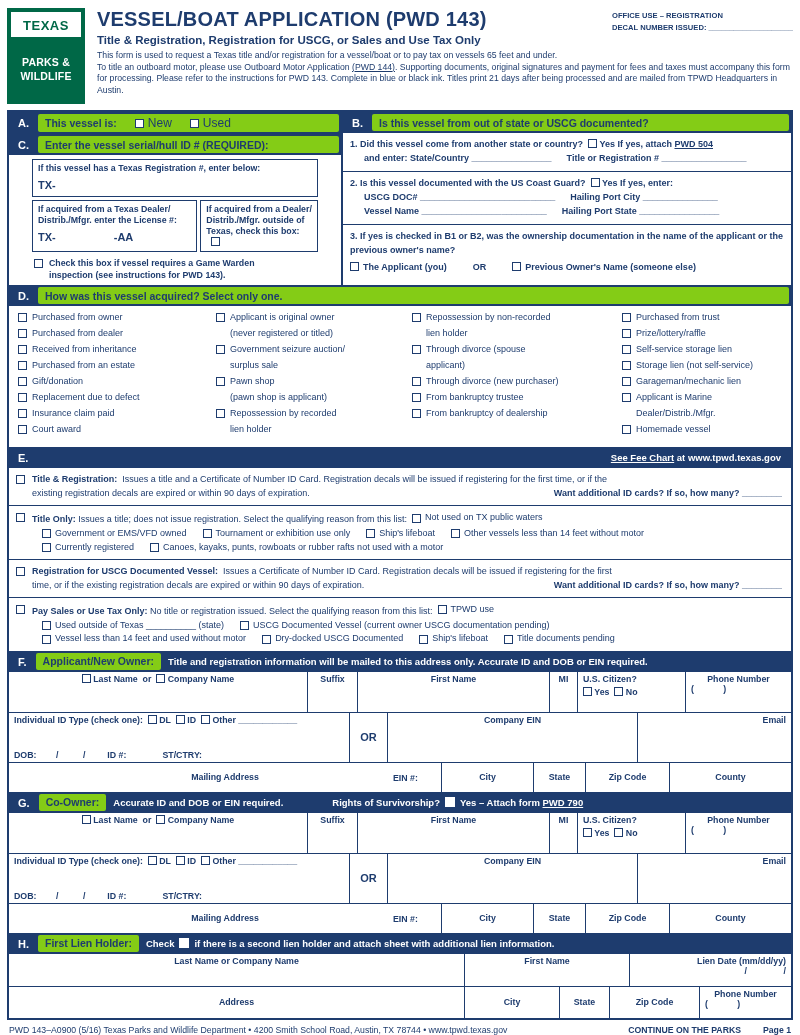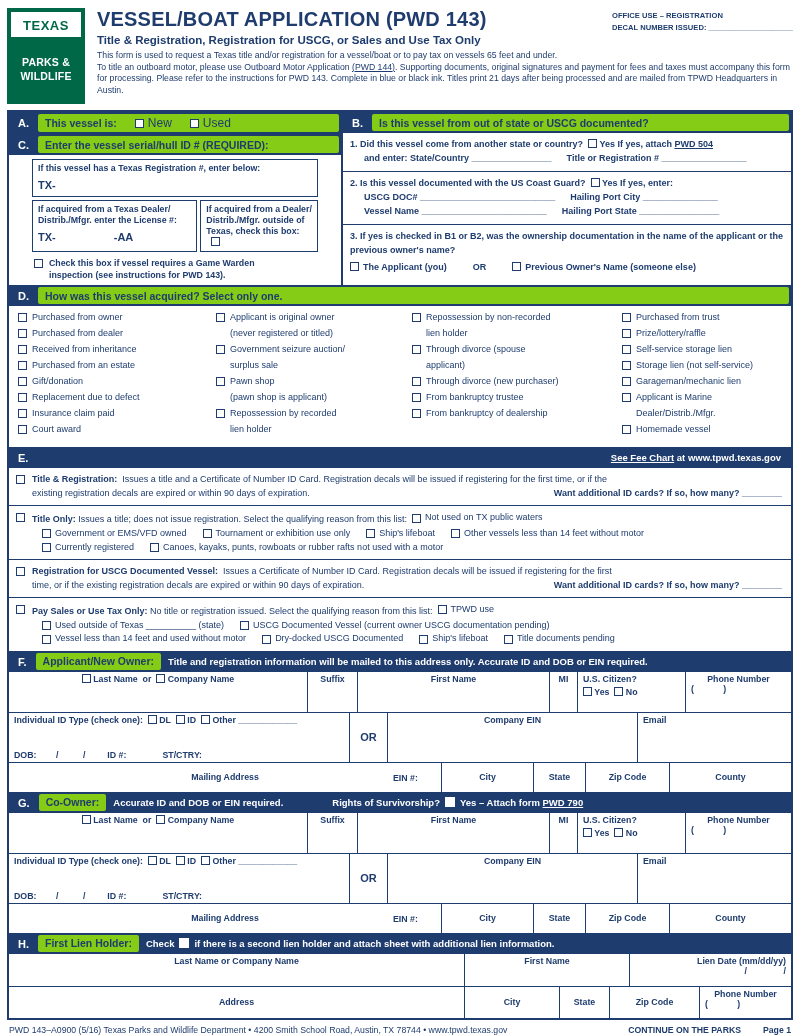--- a/index.html
+++ b/index.html
@@ -87,21 +87,21 @@
   .tcell { border-left:1px solid var(--navy); padding:2px 5px; display:flex; flex-direction:column; }
   .tcell:first-child { border-left:none; }
   .tc-center { align-items:center; }
   .trow1 { height:40px; }
   .trow2 { height:50px; }
   .trow3 { height:30px; }
   .trow3 .tcell { justify-content:center; align-items:center; }
   .w-name { width:298px; } .w-suffix { width:50px; } .w-first { width:192px; } .w-mi { width:28px; }
   .w-citizen { width:108px; } .w-phone { flex:1; }
   .w-idtype { width:340px; } .w-or { width:38px; align-items:center; justify-content:center; }
-  .w-ein { width:250px;gap:48px; } .w-email { flex:1; align-items:flex-start; }
+  .w-ein { width:250px;gap:48px; } .w-email { flex:1; align-items:flex-end; }
   .w-mailing { width:432px; } .w-city { width:92px; } .w-state { width:52px; } .w-zip { width:84px; } .w-county { flex:1; }
   .or-big { font-size:11px; font-weight:bold; }
   .line2 { margin-top:auto; }
   .idline2 { margin-top:auto; display:flex; }
   .idline2 .id-num { margin-left:22px; } .idline2 .st-ctry { margin-left:36px; }
   .gap-sm { height:3px; }
 
   
   .h-row1 { height:32px; }
   .h-row2 { height:32px; }

